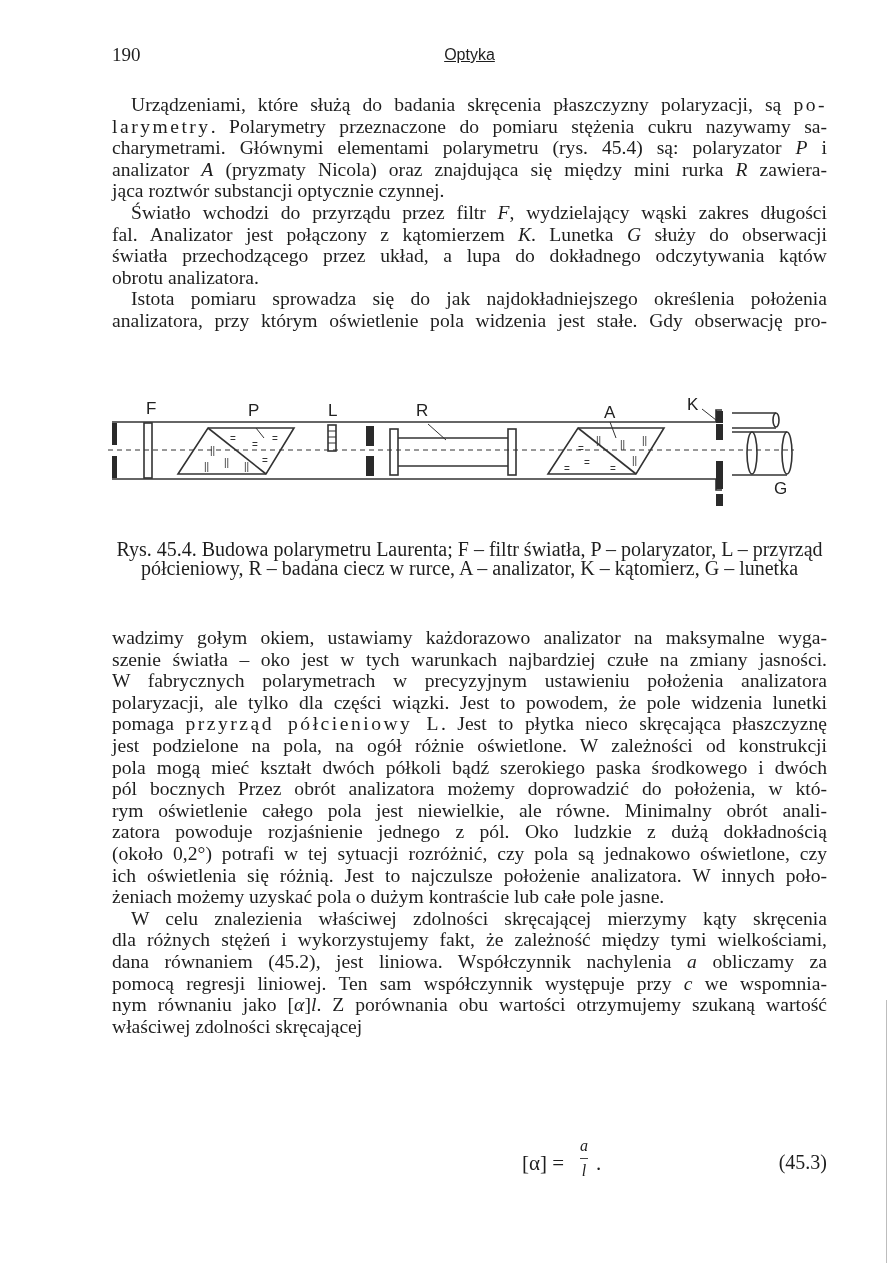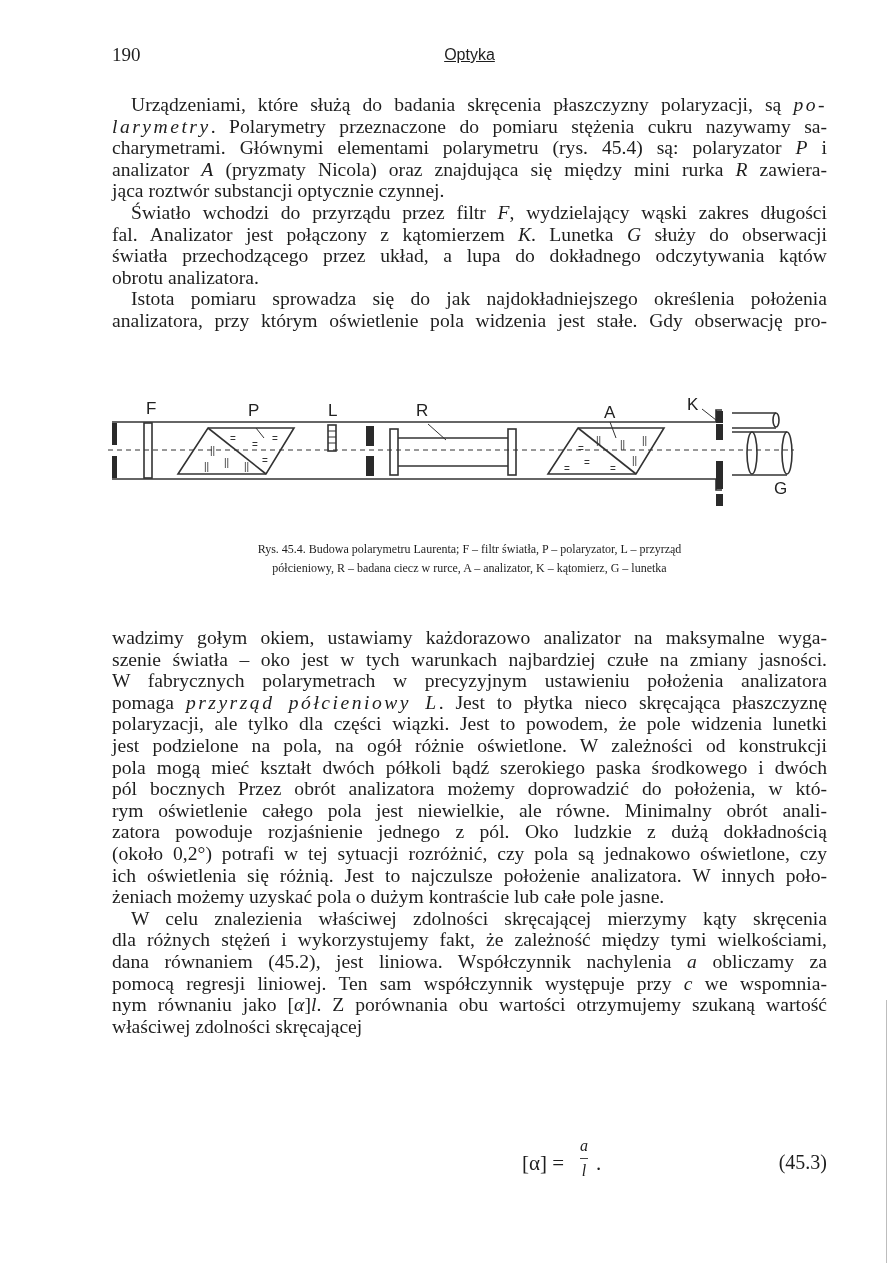--- a/index.html
+++ b/index.html
@@ -12,25 +12,25 @@
     .page-num { position: absolute; left: 0; top: 0; font-size: 19px; }
     .running-title { position: absolute; left: 0; right: 0; top: 2px; text-align: center; font-family: "Liberation Sans", "DejaVu Sans", sans-serif; font-size: 16px; text-decoration: underline; }
     .block { position: absolute; left: 112px; width: 715px; }
     .line {
       font-size: 19.6px; line-height: 21.6px; height: 21.6px; white-space: nowrap;
       text-align: justify; text-align-last: justify; overflow: visible;
     }
     .line.last { text-align-last: left; }
     .line.indent { padding-left: 19px; }
     .it { font-style: italic; }
-    .sp { font-style: italic; letter-spacing: 2.5px; }
+    .sp { letter-spacing: 2.5px; }
     #b1 { top: 94px; }
     #b2 { top: 627px; }
     .figure { position: absolute; left: 104px; top: 398px; width: 700px; height: 120px; }
-    .caption { position: absolute; left: 112px; top: 540px; width: 715px; text-align: center; font-size: 12px; line-height: 19px; }
+    .caption { position: absolute; left: 112px; top: 540px; width: 715px; text-align: center; font-size: 20px; line-height: 19px; }
     .equation { position: absolute; left: 112px; top: 1136px; width: 715px; height: 56px; }
     .eq-lhs { position: absolute; left: 410px; top: 15px; font-size: 21px; }
     .eq-frac { position: absolute; left: 466px; top: 0; width: 12px; text-align: center; font-size: 16px; font-style: italic; line-height: 20px; }
     .eq-frac .bar { height: 1px; background: #444; margin: 2px 2px; }
     .eq-dot { position: absolute; left: 484px; top: 15px; font-size: 21px; }
     .eq-num { position: absolute; right: 0; top: 15px; font-size: 20px; }
     .lbl { font-family: "Liberation Sans", "DejaVu Sans", sans-serif; font-size: 17px; fill: #222; }
   </style>
 </head>
 <body>
@@ -137,22 +137,22 @@
 
 <div class="caption">
   <div>Rys. 45.4. Budowa polarymetru Laurenta; F – filtr światła, P – polaryzator, L – przyrząd</div>
   <div>półcieniowy, R – badana ciecz w rurce, A – analizator, K – kątomierz, G – lunetka</div>
 </div>
 
 <div class="block" id="b2">
     <div class="line"><span>wadzimy gołym okiem, ustawiamy każdorazowo analizator na maksymalne wyga-</span></div>
     <div class="line"><span>szenie światła – oko jest w tych warunkach najbardziej czułe na zmiany jasności.</span></div>
     <div class="line"><span>W fabrycznych polarymetrach w precyzyjnym ustawieniu położenia analizatora</span></div>
+    <div class="line"><span>polaryzacji, ale tylko dla części wiązki. Jest to powodem, że pole widzenia lunetki</span></div>
     <div class="line"><span>pomaga </span><span class="sp">przyrząd półcieniowy L</span><span>. Jest to płytka nieco skręcająca płaszczyznę</span></div>
-    <div class="line"><span>polaryzacji, ale tylko dla części wiązki. Jest to powodem, że pole widzenia lunetki</span></div>
     <div class="line"><span>jest podzielone na pola, na ogół różnie oświetlone. W zależności od konstrukcji</span></div>
     <div class="line"><span>pola mogą mieć kształt dwóch półkoli bądź szerokiego paska środkowego i dwóch</span></div>
     <div class="line"><span>pól bocznych Przez obrót analizatora możemy doprowadzić do położenia, w któ-</span></div>
     <div class="line"><span>rym oświetlenie całego pola jest niewielkie, ale równe. Minimalny obrót anali-</span></div>
     <div class="line"><span>zatora powoduje rozjaśnienie jednego z pól. Oko ludzkie z dużą dokładnością</span></div>
     <div class="line"><span>(około 0,2°) potrafi w tej sytuacji rozróżnić, czy pola są jednakowo oświetlone, czy</span></div>
     <div class="line"><span>ich oświetlenia się różnią. Jest to najczulsze położenie analizatora. W innych poło-</span></div>
     <div class="line last"><span>żeniach możemy uzyskać pola o dużym kontraście lub całe pole jasne.</span></div>
     <div class="line indent"><span>W celu znalezienia właściwej zdolności skręcającej mierzymy kąty skręcenia</span></div>
     <div class="line"><span>dla różnych stężeń i wykorzystujemy fakt, że zależność między tymi wielkościami,</span></div>

